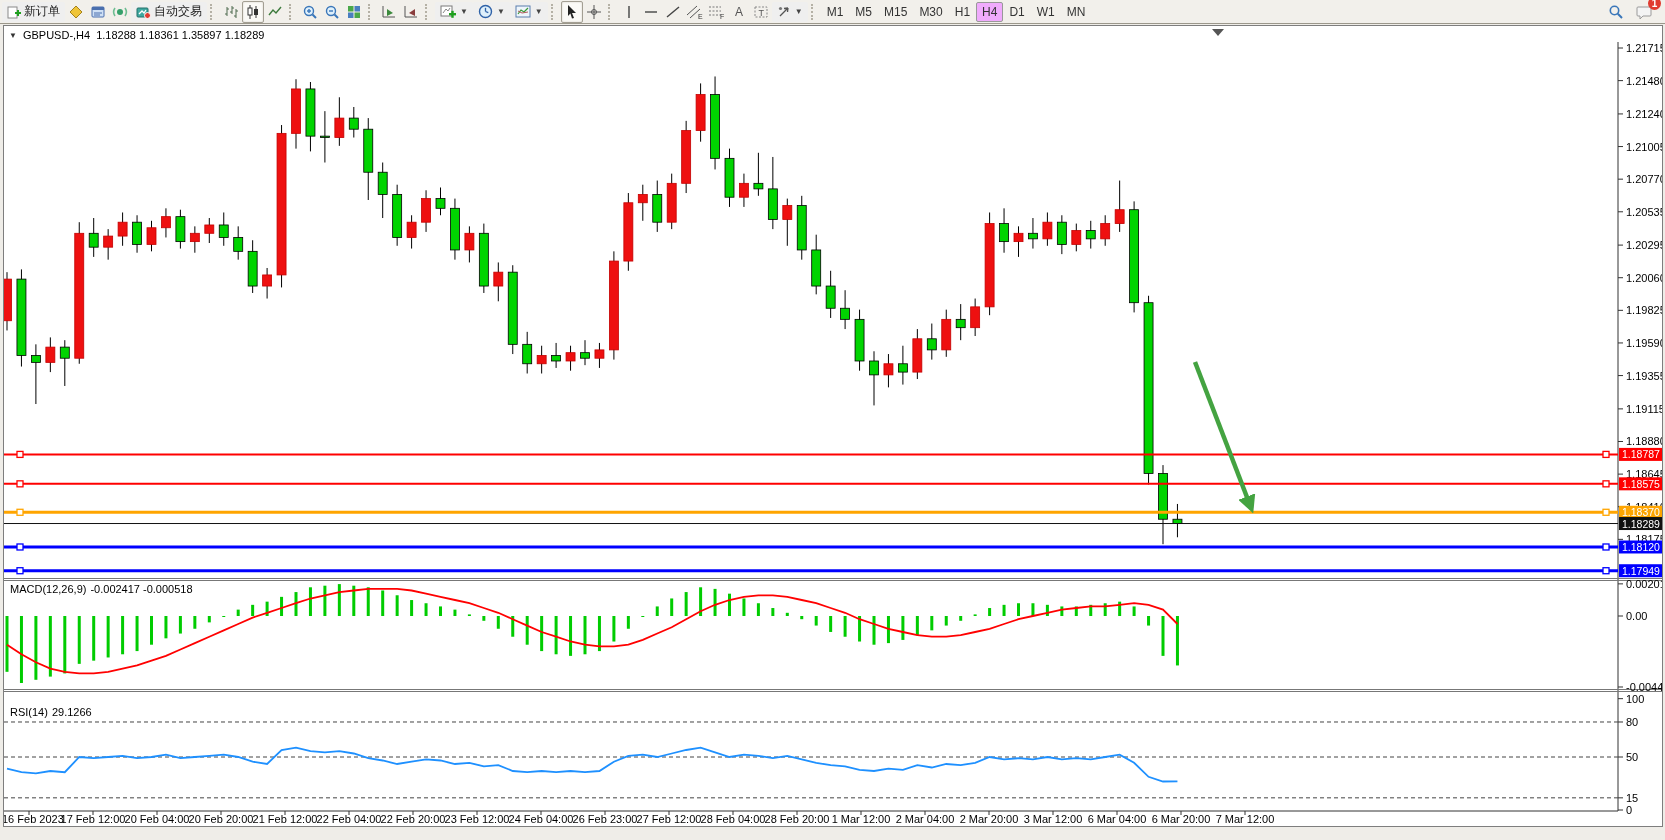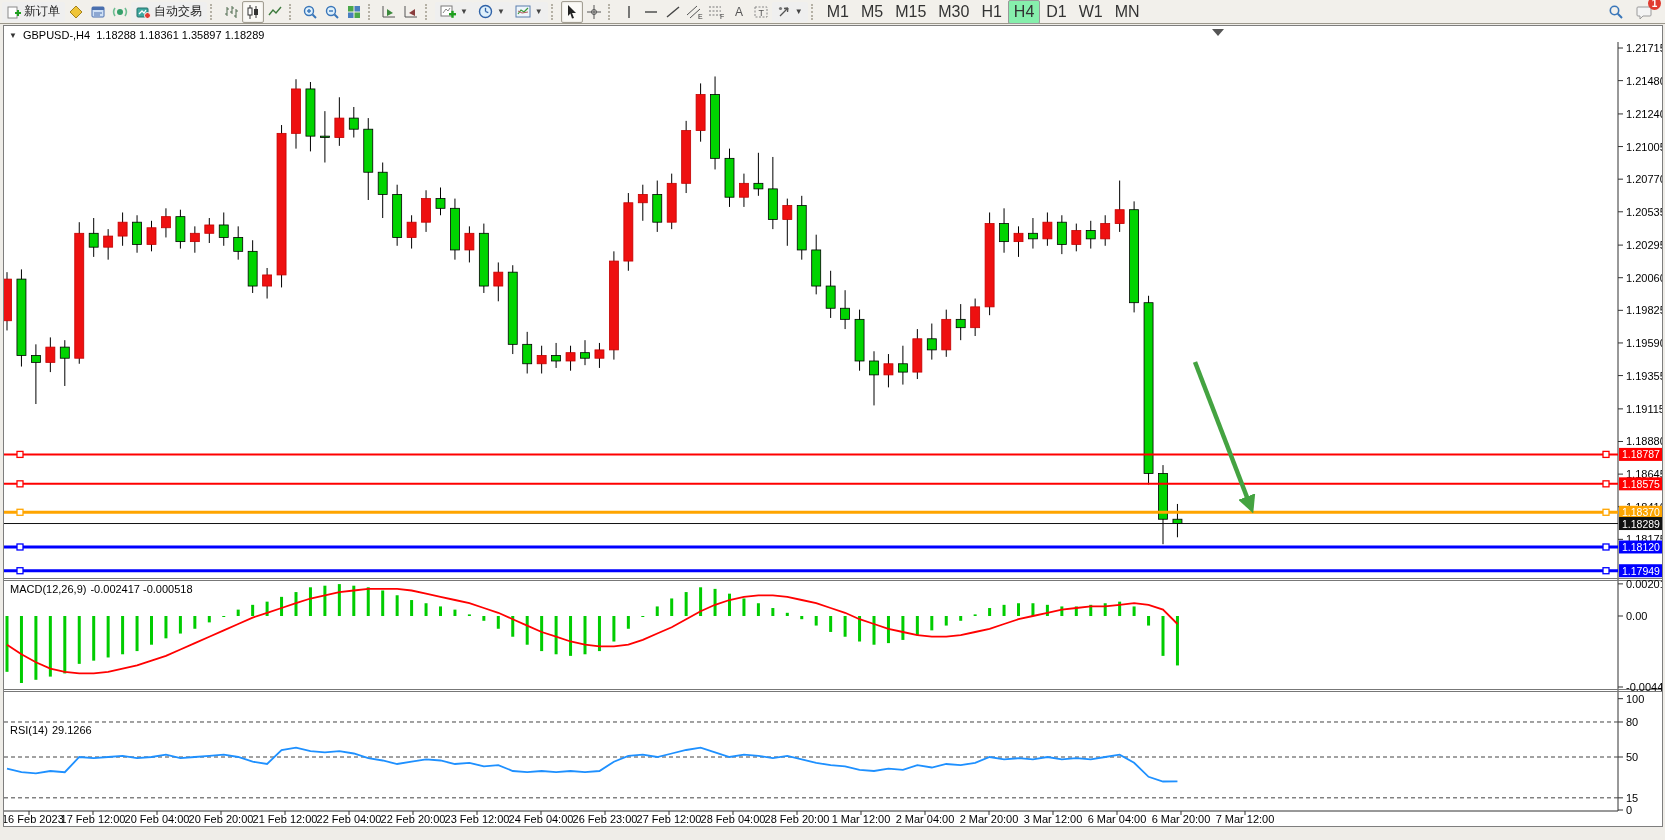--- a/index.html
+++ b/index.html
@@ -7,22 +7,22 @@
   
   .toolbar{position:absolute;left:0;top:0;width:100%;height:24px;background:#F2F0EB;
            border-bottom:1px solid #9B978B;display:flex;align-items:center;padding:0 2px;box-sizing:border-box;}
   .grip{width:5px;height:16px;margin:0 3px;border-left:2px dotted #b5b1a5;}
   .tb-btn{height:20px;display:inline-flex;align-items:center;gap:3px;padding:0 4px;font-size:12px;color:#222;
           border:1px solid transparent;border-radius:2px;white-space:nowrap;cursor:default;}
   .ico{display:inline-flex;align-items:center;justify-content:center;width:20px;height:20px;
        border:1px solid transparent;border-radius:2px;}
   .pressed{border-color:#a39f93;background:#fbfaf7;box-shadow:inset 0 0 2px #d0cdc4;}
   .caret{font-size:8px;color:#444;margin-left:1px;}
-  .tf{font-size:16px;color:#333;padding:2px 5px;border:1px solid transparent;border-radius:2px;}
-  .tf.active{border-color:#999;background:#86efac;}
+  .tf{font-size:12px;color:#333;padding:2px 5px;border:1px solid transparent;border-radius:2px;}
+  .tf.active{border-color:#999;background:#f0abfc;}
   .tb-right{margin-left:auto;display:flex;align-items:center;gap:6px;padding-right:8px;}
   .badge{position:absolute;top:-5px;right:-7px;background:#E03C31;color:#fff;font-size:10px;font-weight:bold;
          border-radius:50%;width:13px;height:13px;line-height:13px;text-align:center;}
   .bubble-wrap{position:relative;}
   
   .chart-window{position:absolute;left:3px;top:25px;width:1658px;height:800px;background:#fff;
                 border:1px solid #7E7E7E;box-sizing:content-box;}
   .chart-canvas{position:absolute;left:0;top:0;}
   .chart-title{position:absolute;left:5px;top:3px;font-size:11px;color:#000;display:flex;gap:6px;align-items:center;z-index:3;}
   .chart-title .tri{font-size:8px;color:#333;}
@@ -258,21 +258,21 @@
   <div class="chart-window">
     <div class="chart-title">
       <span class="tri">▼</span>
       <span>GBPUSD-,H4</span>
       <span>1.18288 1.18361 1.35897 1.18289</span>
     </div>
 
     <div class="pane-label" style="top:557px;">
       <span>MACD(12,26,9)</span><span>-0.002417 -0.000518</span>
     </div>
-    <div class="pane-label" style="top:698px;">
+    <div class="pane-label" style="top:680px;">
       <span>RSI(14)</span><span>29.1266</span>
     </div>
 
     <svg id="chart-canvas" class="chart-canvas" width="1658" height="798" viewBox="4 26 1658 798" style="font-family:'Liberation Sans',sans-serif;">
         <defs>
           <marker id="ah" viewBox="0 0 10 10" refX="5" refY="5" markerWidth="4" markerHeight="4" orient="auto">
             <path d="M0,0 L10,5 L0,10 z" fill="#44A341"></path>
           </marker>
         </defs>
         <g>

